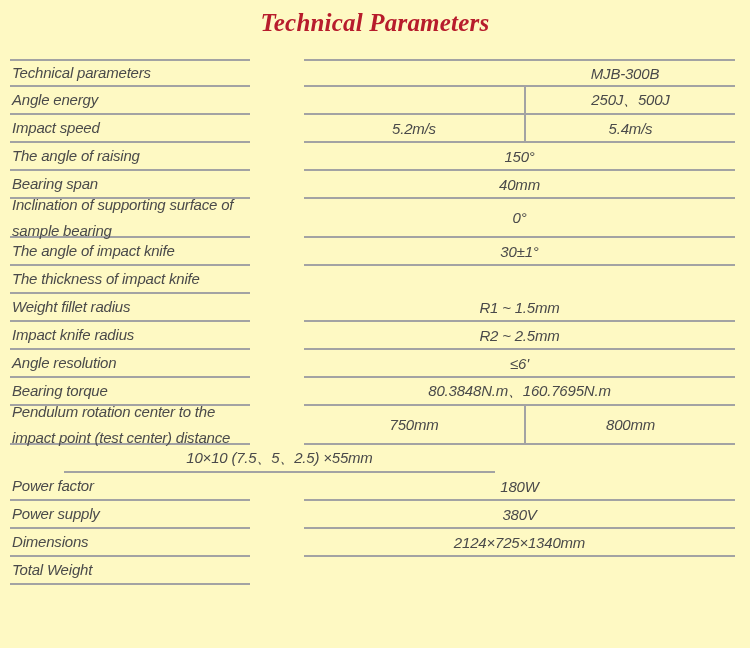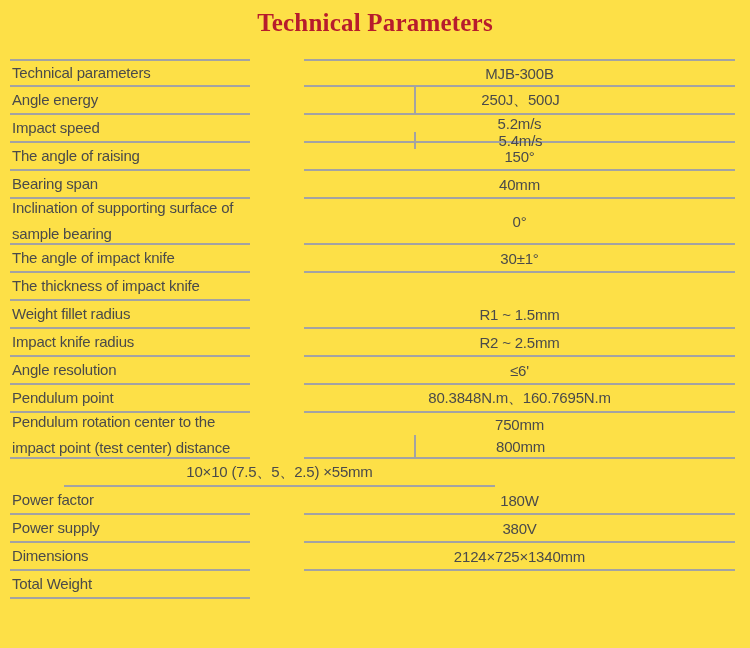--- a/index.html
+++ b/index.html
@@ -6,44 +6,45 @@
     --accent: #b71c2c;
     --rule: #a3a3a3;
     --text: #4a4a4a;
   }
   * { margin: 0; padding: 0; }
   html, body { background: #ffffff; }
   .page {
     position: relative;
     width: 750px;
     height: 648px;
-    background: #fde047;
+    background: #fef9c3;
     overflow: hidden;
     font-family: "Liberation Sans", sans-serif;
+    font-style: italic;
   }
   .title-wrap {
     padding-top: 9px;
     text-align: center;
   }
   .page-title {
     font-family: "Liberation Serif", serif;
     font-weight: bold;
     font-size: 25px;
     letter-spacing: 0.2px;
     color: var(--accent, #b71c2c);
   }
   .tbl {
     margin: 22px 0 0 10px;
   }
   .row {
     display: flex;
     align-items: stretch;
     height: 28px;
   }
-  .row.tall { height: 46px; }
+  .row.tall { height: 39px; }
   .lcol {
     width: 240px;
     box-sizing: border-box;
     border-bottom: 2px solid var(--rule, #a3a3a3);
     display: flex;
     align-items: center;
     padding-left: 2px;
     font-size: 15px;
     line-height: 26px;
     letter-spacing: -0.2px;
@@ -55,23 +56,22 @@
     box-sizing: border-box;
     border-bottom: 2px solid var(--rule, #a3a3a3);
     display: flex;
     align-items: center;
     justify-content: center;
     font-size: 15px;
     letter-spacing: -0.2px;
     color: var(--text, #4a4a4a);
   }
   .rcol.split {
-    justify-content: flex-start;
+    justify-content: flex-end;
     padding: 0;
-    flex-direction: column;
   }
   .vcell {
     box-sizing: border-box;
     display: flex;
     align-items: center;
     justify-content: center;
     height: 100%;
   }
   .vcell.c1 { width: 220px; }
   .vcell.c2 { width: 211px; border-left: 2px solid var(--rule, #a3a3a3); }
@@ -155,21 +155,21 @@
       <div class="rcol">R2 ~ 2.5mm</div>
     </div>
 
     <div class="row">
       <div class="lcol">Angle resolution</div>
       <div class="gapcol"></div>
       <div class="rcol">≤6'</div>
     </div>
 
     <div class="row">
-      <div class="lcol">Pendulum point</div>
+      <div class="lcol">Bearing torque</div>
       <div class="gapcol"></div>
       <div class="rcol">80.3848N.m、160.7695N.m</div>
     </div>
 
     <div class="row tall">
       <div class="lcol">Pendulum rotation center to the impact point (test center) distance</div>
       <div class="gapcol"></div>
       <div class="rcol split">
         <div class="vcell c1">750mm</div>
         <div class="vcell c2">800mm</div>

